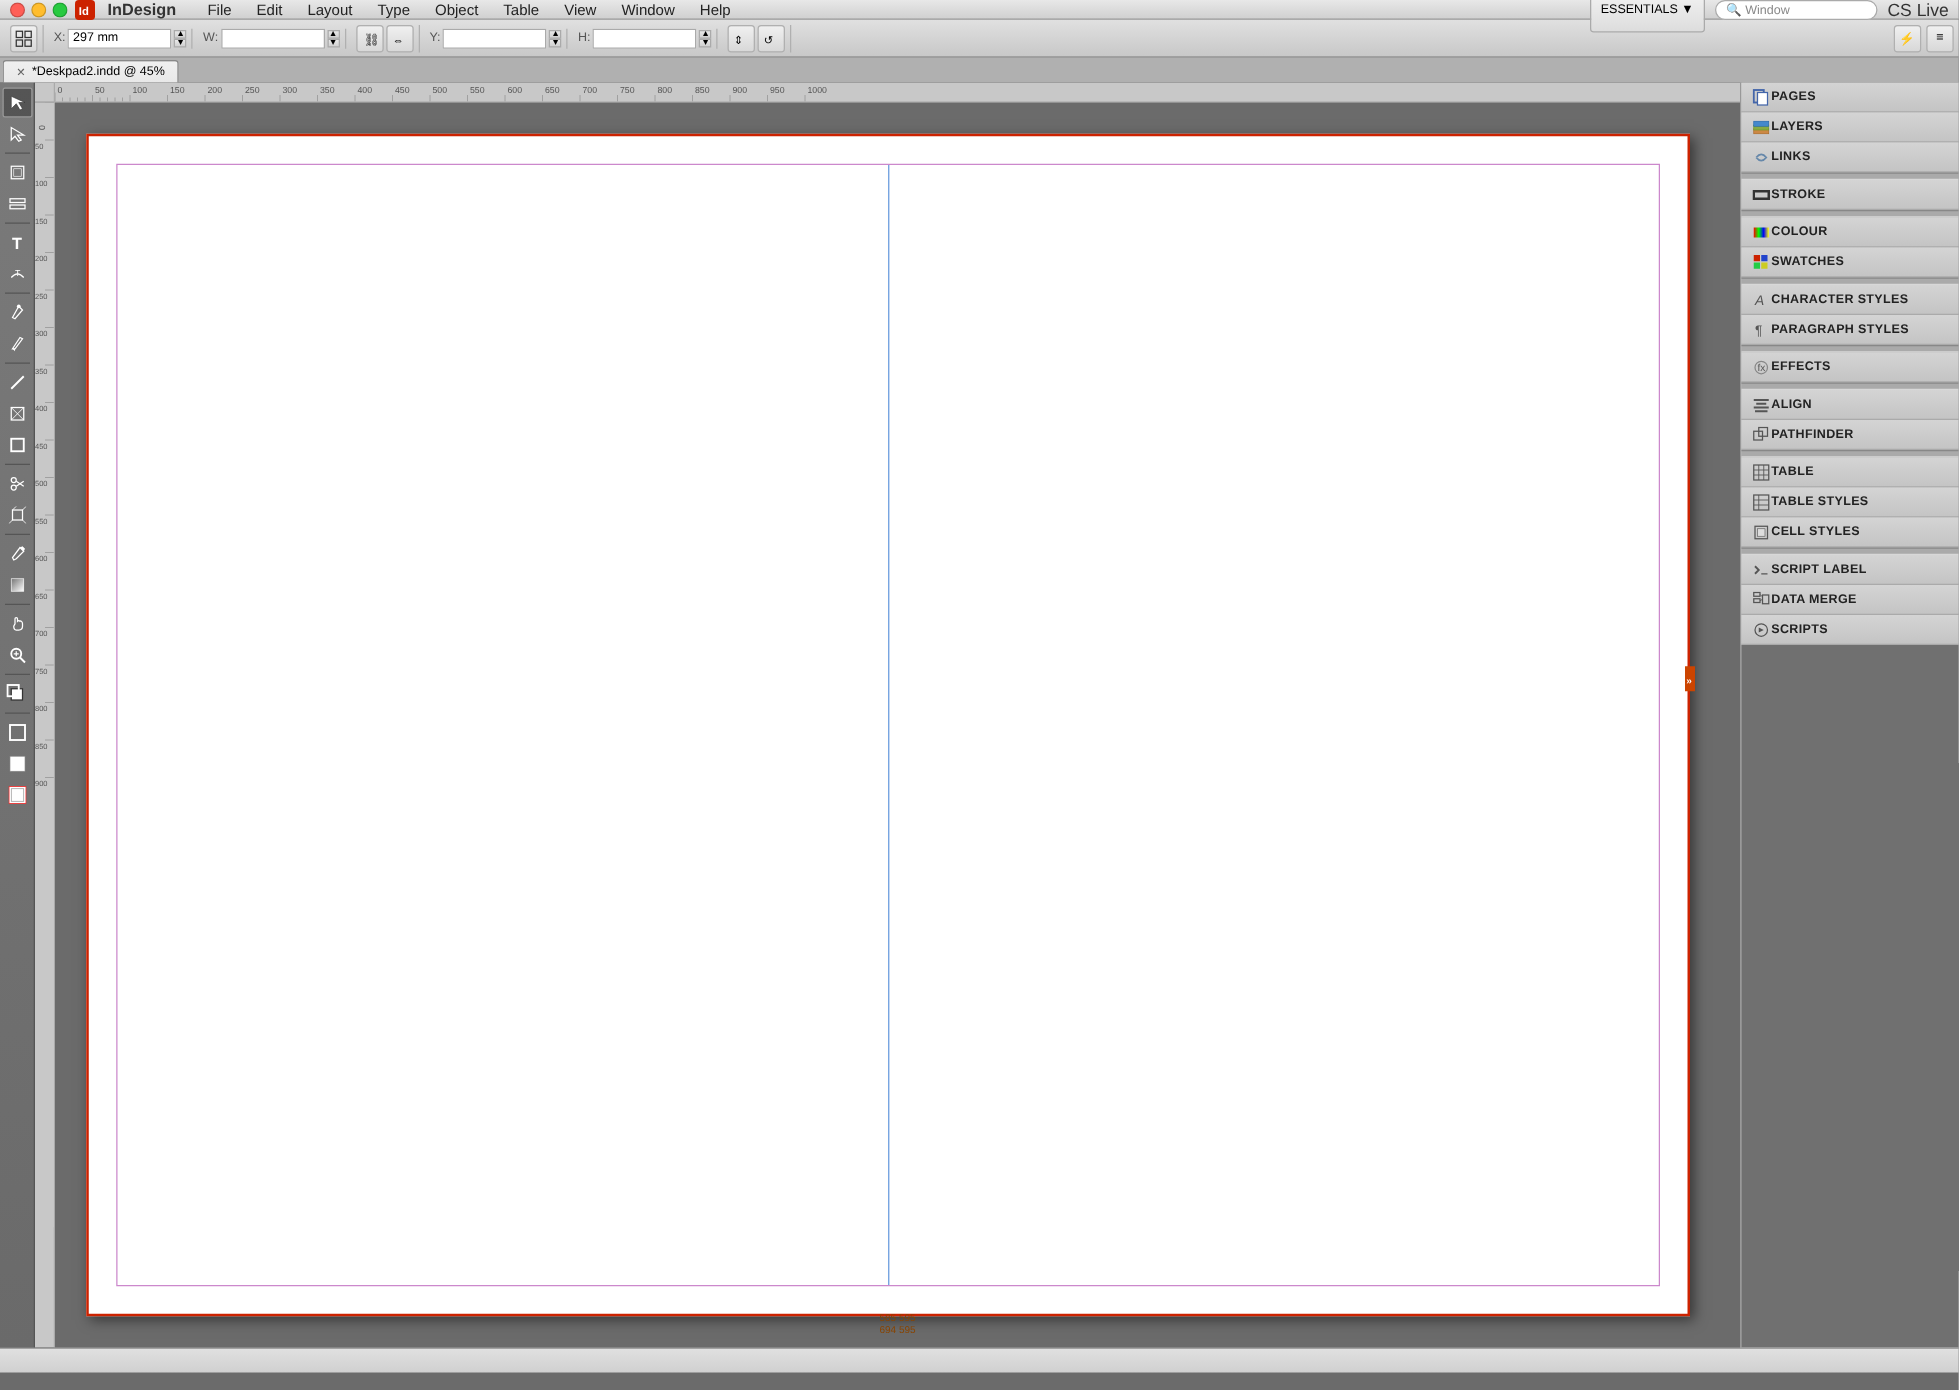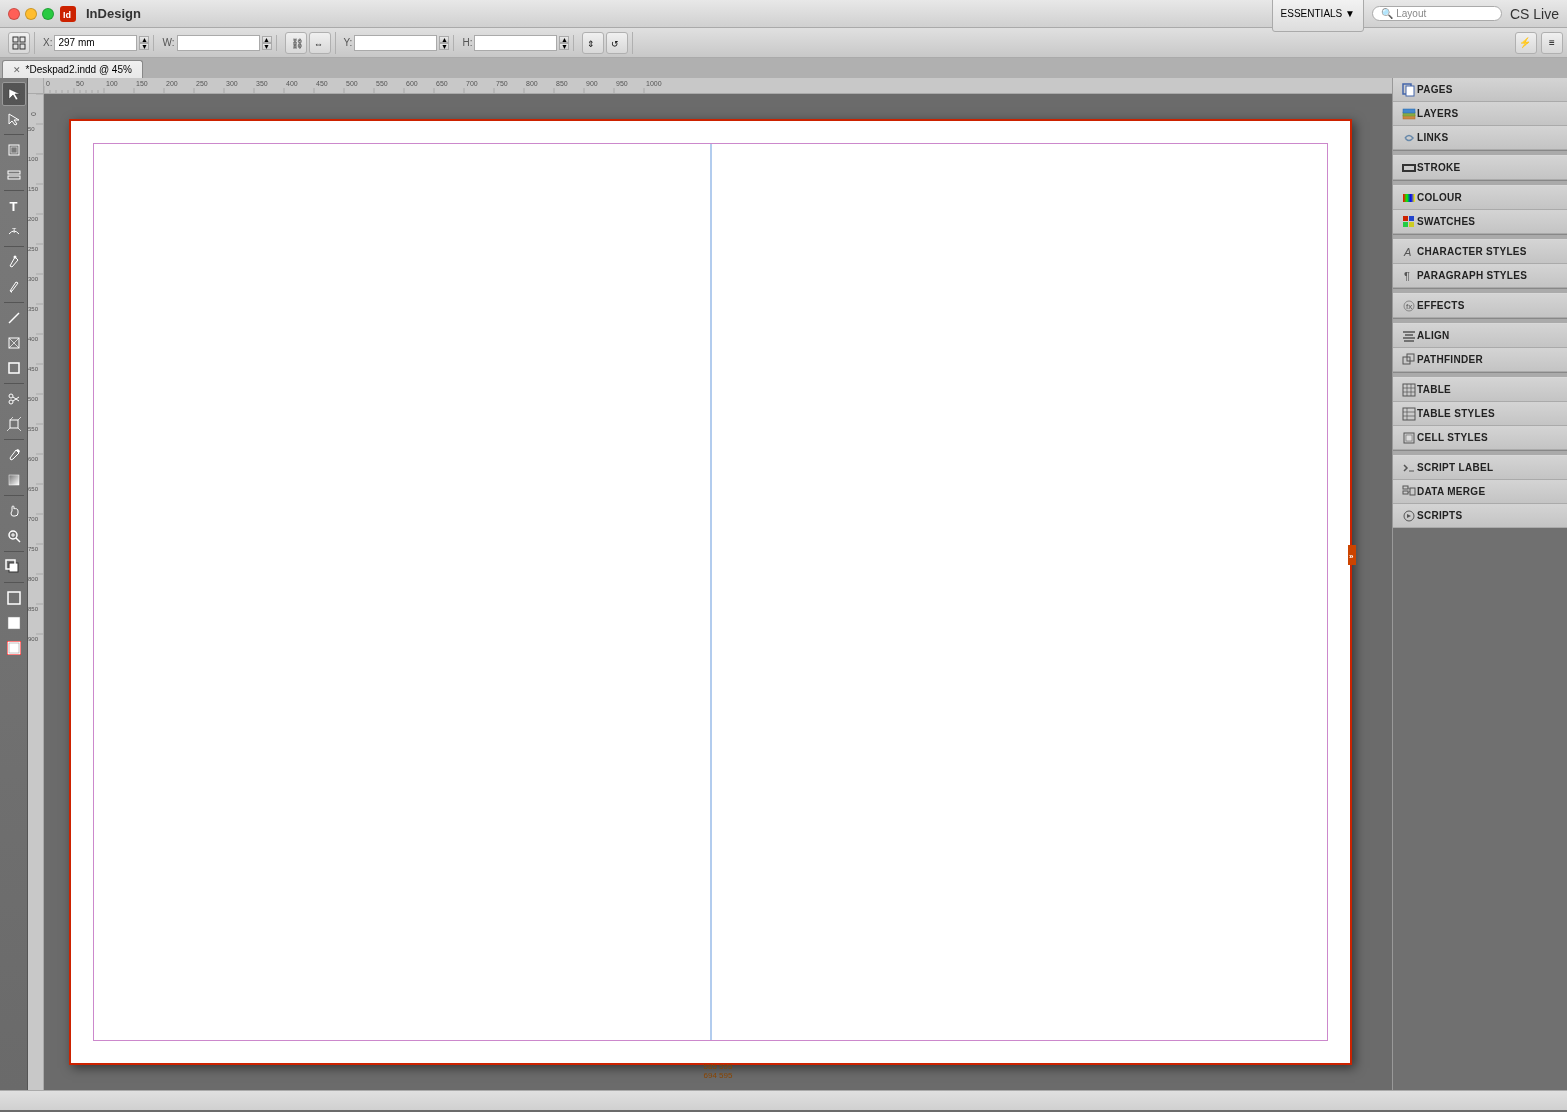--- a/index.html
+++ b/index.html
@@ -7,21 +7,21 @@
       font-family: -apple-system, 'Lucida Grande', Arial, sans-serif; 
       font-size: 11px; 
       background: #6b6b6b; 
       overflow: hidden;
       width: 1567px;
       height: 1112px;
     }
 
     
     .titlebar {
-      height: 28px;
+      height: 16px;
       background: linear-gradient(to bottom, #e8e8e8, #d0d0d0);
       border-bottom: 1px solid #aaa;
       display: flex;
       align-items: center;
       padding: 0 8px;
       gap: 6px;
       position: relative;
     }
     .traffic-lights { display: flex; gap: 5px; align-items: center; }
     .tl { width: 12px; height: 12px; border-radius: 50%; border: 1px solid rgba(0,0,0,0.2); }
@@ -250,23 +250,34 @@
     <div class="tl tl-close"></div>
     <div class="tl tl-min"></div>
     <div class="tl tl-max"></div>
   </div>
 
   <svg width="16" height="16">
     <rect width="16" height="16" rx="3" fill="#cc2200"></rect>
     <text x="3" y="12" font-size="9" fill="white" font-weight="bold">Id</text>
   </svg>
   <span class="titlebar-app-name">InDesign</span>
+  <div class="titlebar-menus">
+    <span>File</span>
+    <span>Edit</span>
+    <span>Layout</span>
+    <span>Type</span>
+    <span>Object</span>
+    <span>Table</span>
+    <span>View</span>
+    <span>Window</span>
+    <span>Help</span>
+  </div>
   <div class="titlebar-right">
     <button class="essentials-btn">ESSENTIALS ▼</button>
-    <div class="search-box">🔍 Layout</div>
+    <div class="search-box">🔍 Window</div>
     <span class="cs-live">CS Live</span>
   </div>
 </div>
 
 <div class="toolbar">
   <div class="toolbar-group">
     <div class="tb-btn">
       <svg width="14" height="14">
           <rect x="1" y="1" width="5" height="5" fill="none" stroke="#333" stroke-width="1"></rect>
           <rect x="8" y="1" width="5" height="5" fill="none" stroke="#333" stroke-width="1"></rect>

